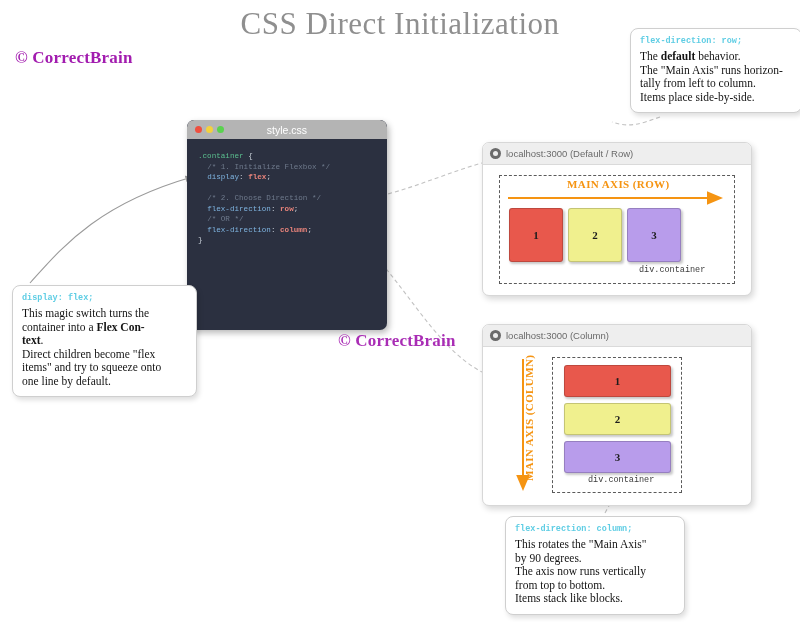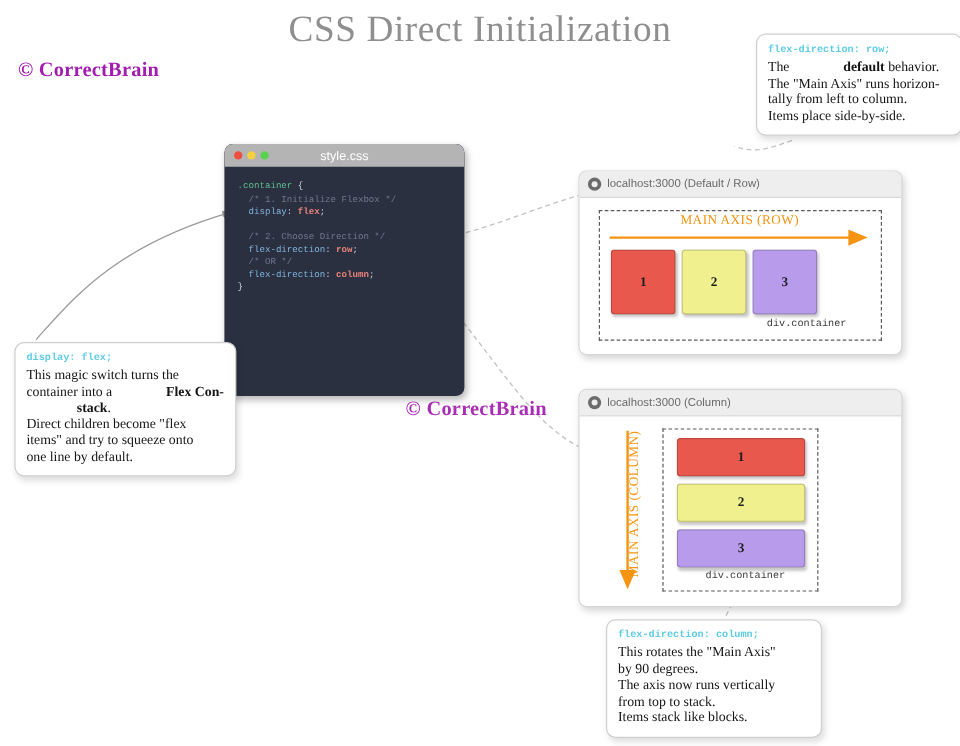--- a/index.html
+++ b/index.html
@@ -89,21 +89,21 @@
   .browser-body{position:relative;}
 
   .cont-box{
     position:absolute;border:1.5px dashed #5a5a5a;
   }
   .cont-label{
     position:absolute;font-family:"Liberation Mono", monospace;
     font-size:8.5px;color:#3a3a3a;
   }
   .axis-label{
-    position:absolute;font-family:"Liberation Serif", serif;font-weight:normal;
+    position:absolute;font-family:"Liberation Serif", serif;font-weight:bold;
     color:#f59412;font-size:11px;letter-spacing:.4px;white-space:nowrap;
   }
 
   .item{
     position:absolute;border-radius:3px;border:1px solid rgba(0,0,0,.18);
     display:flex;align-items:center;justify-content:center;
     font-family:"Liberation Serif", serif;font-weight:bold;font-size:11px;color:#1c1c1c;
     box-shadow:1.5px 2px 2.5px rgba(0,0,0,.22);
   }
   .it1{background:#e8584c;}
@@ -117,21 +117,21 @@
     box-shadow:2px 3px 5px rgba(0,0,0,.13);
     padding:7px 9px 8px 9px;
   }
   .callout-head{
     font-family:"Liberation Mono", monospace;font-size:8.5px;font-weight:bold;
     color:#5ecde4;margin-bottom:4px;white-space:nowrap;
   }
   .callout-body{
     font-family:"Liberation Serif", serif;font-size:11.5px;line-height:13.5px;color:#141414;
   }
-  .callout-body b{font-weight:bold;margin-left:42px;}
+  .callout-body b{font-weight:bold;}
 
   svg.connectors{position:absolute;left:0;top:0;width:800px;height:622px;overflow:visible;pointer-events:none;}
 </style>
 </head>
 <body>
 
 <div class="stage">
 
   <div id="title">CSS Direct Initialization</div>
 
@@ -240,34 +240,34 @@
       <span>tally from left to column.</span><br>
       <span>Items place side-by-side.</span>
     </div>
   </div>
 
   <div class="callout" style="left:12px;top:285px;width:165px;">
     <div class="callout-head">display: flex;</div>
     <div class="callout-body">
       <span>This magic switch turns the</span><br>
       <span>container into a </span><b>Flex Con-</b><br>
-      <b>stack</b><span>.</span><br>
+      <b>text</b><span>.</span><br>
       <span>Direct children become "flex</span><br>
       <span>items" and try to squeeze onto</span><br>
       <span>one line by default.</span>
     </div>
   </div>
 
   <div class="callout" style="left:505px;top:516px;width:160px;">
     <div class="callout-head">flex-direction: column;</div>
     <div class="callout-body">
       <span>This rotates the "Main Axis"</span><br>
       <span>by 90 degrees.</span><br>
       <span>The axis now runs vertically</span><br>
-      <span>from top to stack.</span><br>
+      <span>from top to bottom.</span><br>
       <span>Items stack like blocks.</span>
     </div>
   </div>
 
   <div class="wm" id="wm-tl">© CorrectBrain</div>
   <div class="wm" id="wm-mid">© CorrectBrain</div>
   <div class="wm" id="wm-br">© CorrectBrain</div>
 
 </div>
 

